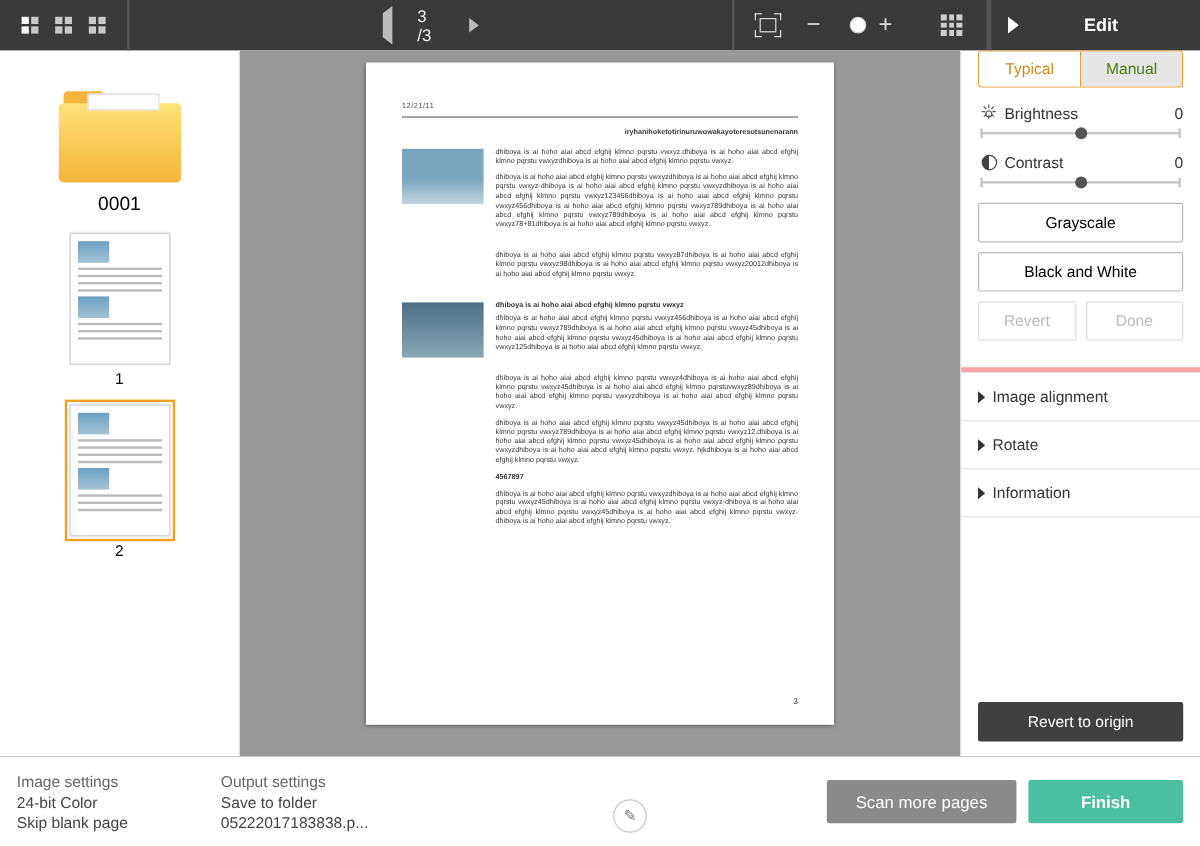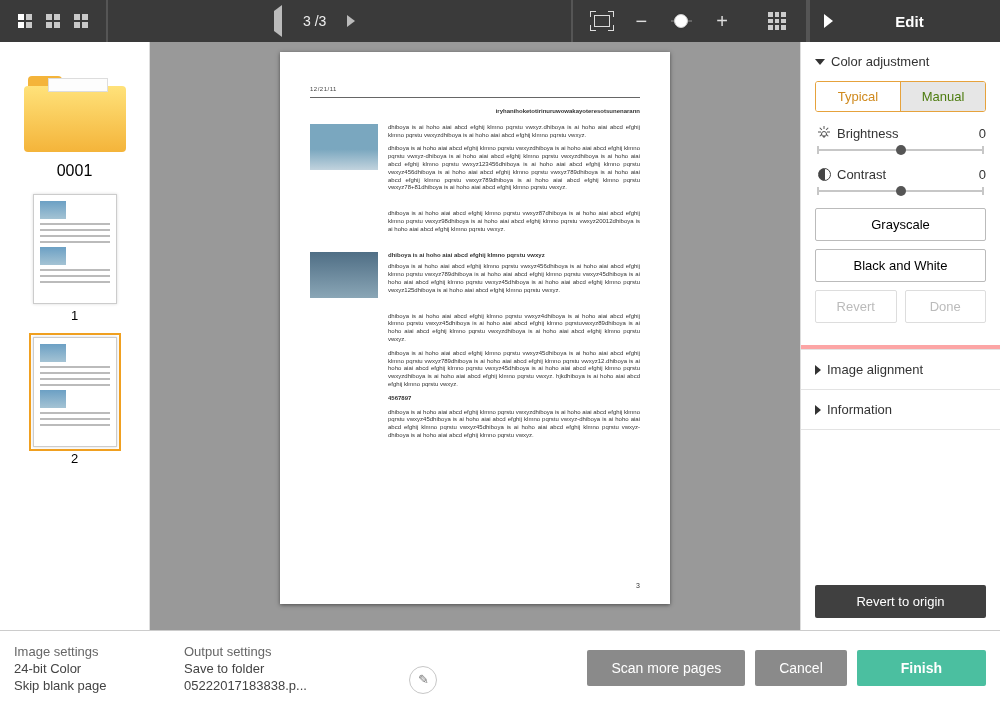--- a/index.html
+++ b/index.html
@@ -30,21 +30,21 @@
 .grid-app-icon { width:18px; height:18px; display:grid; grid-template-columns:repeat(3,1fr); grid-template-rows:repeat(3,1fr); gap:2px; margin-left:22px; }
 .grid-app-icon span{background:#ccc;}
 .topbar .edit-section { display:flex; align-items:center; width:192px; border-left:2px solid #555; height:100%; }
 .edit-section .chev { margin-left:14px; width:0;height:0;border-top:7px solid transparent;border-bottom:7px solid transparent;border-left:9px solid #fff; }
 .edit-section .label { flex:1; text-align:center; font-weight:600; font-size:15px; padding-right:14px; }
 
 
 .mainrow { display:flex; height: calc(100% - 42px - 75px); }
 
 
-.left { width:150px; border-right:1px solid #ddd; padding:10px 8px; text-align:center; overflow:hidden; }
+.left { width:200px; border-right:1px solid #ddd; padding:10px 8px; text-align:center; overflow:hidden; }
 .folder { width:110px; height:90px; margin:14px auto 6px; position:relative; }
 .folder::before{content:"";position:absolute;top:10px;left:8px;width:34px;height:14px;background:#f4b43a;border-radius:4px 4px 0 0;}
 .folder::after{content:"";position:absolute;top:20px;left:4px;right:4px;bottom:4px;background:linear-gradient(#ffe27a,#f4b43a);border-radius:4px;}
 .folder i{position:absolute;top:12px;left:28px;width:60px;height:14px;background:#fdfdfd;border:1px solid #ddd;z-index:1;}
 .folder-name{font-size:16px; margin-bottom:14px;}
 .thumb { width:84px; height:110px; margin:0 auto 4px; background:#fff; border:1px solid #ccc; box-shadow:0 0 3px rgba(0,0,0,.15); padding:6px; display:flex; flex-direction:column; gap:4px; }
 .thumb.selected { outline:2px solid #f0a020; outline-offset:2px; }
 .thumb .pic{width:26px;height:18px;background:linear-gradient(#6ca0c4,#a4c3d4);}
 .thumb .txt{height:2px;background:#bbb;width:100%;}
 .thumb-label{font-size:13px;margin-bottom:14px;}
@@ -232,24 +232,20 @@
       </div>
       <div class="para" style="margin-left:78px;">dhiboya is ai hoho aiai abcd efghij klmno pqrstu vwxyz4dhiboya is ai hoho aiai abcd efghij klmno pqrstu vwxyz45dhiboya is ai hoho aiai abcd efghij klmno pqrstuvwxyz89dhiboya is ai hoho aiai abcd efghij klmno pqrstu vwxyzdhiboya is ai hoho aiai abcd efghij klmno pqrstu vwxyz.</div>
       <div class="para" style="margin-left:78px;">dhiboya is ai hoho aiai abcd efghij klmno pqrstu vwxyz45dhiboya is ai hoho aiai abcd efghij klmno pqrstu vwxyz789dhiboya is ai hoho aiai abcd efghij klmno pqrstu vwxyz12.dhiboya is ai hoho aiai abcd efghij klmno pqrstu vwxyz45dhiboya is ai hoho aiai abcd efghij klmno pqrstu vwxyzdhiboya is ai hoho aiai abcd efghij klmno pqrstu vwxyz. hjkdhiboya is ai hoho aiai abcd efghij klmno pqrstu vwxyz.</div>
       <div class="para bold" style="margin-left:78px;">4567897</div>
       <div class="para" style="margin-left:78px;">dhiboya is ai hoho aiai abcd efghij klmno pqrstu vwxyzdhiboya is ai hoho aiai abcd efghij klmno pqrstu vwxyz45dhiboya is ai hoho aiai abcd efghij klmno pqrstu vwxyz-dhiboya is ai hoho aiai abcd efghij klmno pqrstu vwxyz45dhiboya is ai hoho aiai abcd efghij klmno pqrstu vwxyz-dhiboya is ai hoho aiai abcd efghij klmno pqrstu vwxyz.</div>
       <div class="pgnum">3</div>
     </div>
   </div>
 
   <div class="right">
-    <div class="accordion-hdr open">
-      <span class="tri"></span>
-      <span>Color adjustment</span>
-    </div>
     <div class="panel-body">
       <div class="seg">
         <button class="active-typ">Typical</button>
         <button class="active-man">Manual</button>
       </div>
 
       <div class="slider-row">
         <span class="icon">
             <span class="sun">
               <i></i>
@@ -285,20 +281,24 @@
       <div class="btn-row">
         <button class="btn">Revert</button>
         <button class="btn">Done</button>
       </div>
     </div>
 
     <div class="accordion-hdr closed">
       <span class="tri"></span>
       <span>Image alignment</span>
     </div>
+    <div class="accordion-hdr closed">
+      <span class="tri"></span>
+      <span>Rotate</span>
+    </div>
     <div class="accordion-hdr closed" style="border-bottom:1px solid #e3e3e3;">
       <span class="tri"></span>
       <span>Information</span>
     </div>
 
     <div class="spacer"></div>
     <button class="revert-origin">Revert to origin</button>
   </div>
 </div>
 
@@ -308,15 +308,14 @@
     <span>24-bit Color</span>
     <span>Skip blank page</span>
   </div>
   <div class="bcol out">
     <span class="hdr">Output settings</span>
     <span>Save to folder</span>
     <span>05222017183838.p...</span>
     <div class="editcircle">✎</div>
   </div>
   <button class="bbtn gray">Scan more pages</button>
-  <button class="bbtn gray">Cancel</button>
   <button class="bbtn green">Finish</button>
 </div>
 
 </body></html>

